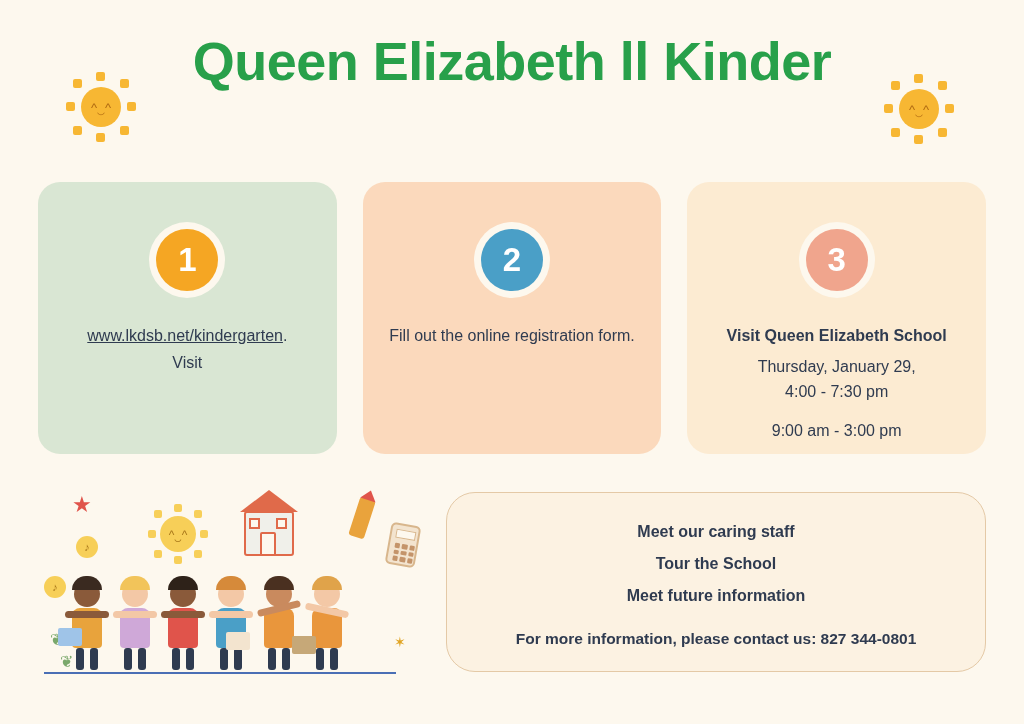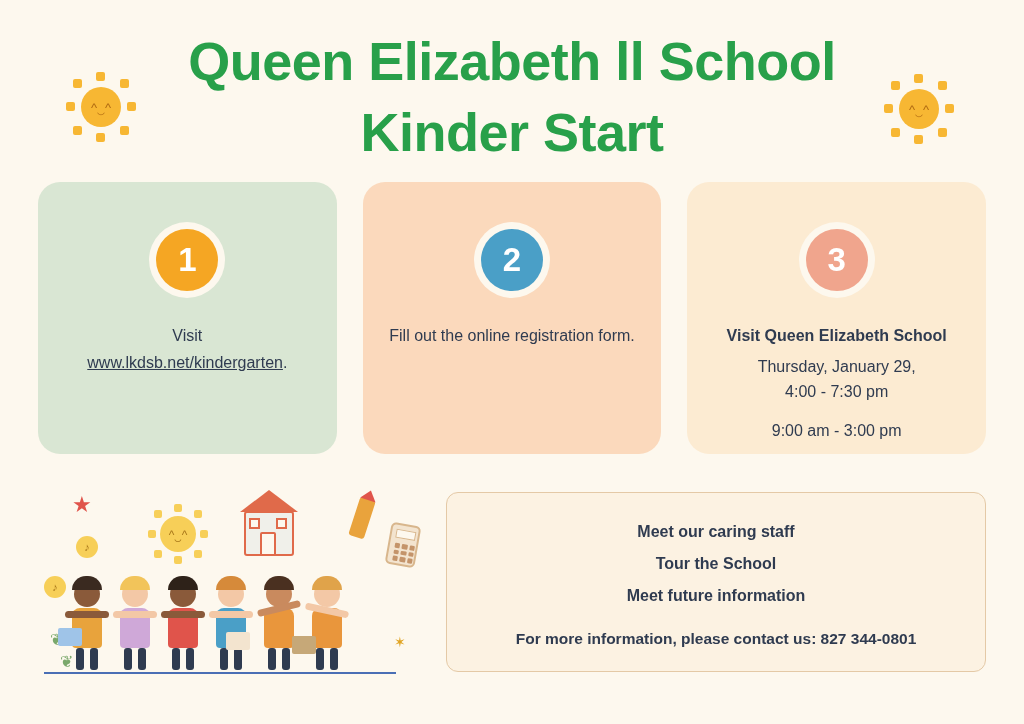--- a/index.html
+++ b/index.html
@@ -111,21 +111,21 @@
   .sched { font-weight: normal; line-height: 1.55; }
   .sched + .sched { margin-top: 14px; }
 
   
   #info-box {
     position: absolute;
     left: 446px; top: 492px;
     width: 540px; height: 180px;
     background: #fcf2e2;
     border: 1px solid #e4c9a6;
-    border-radius: 12px;
+    border-radius: 29px;
     display: flex;
     flex-direction: column;
     align-items: center;
     justify-content: center;
     color: #2f3b50;
   }
   .info-line {
     font-size: 16px;
     font-weight: bold;
     line-height: 2.0;
@@ -296,22 +296,21 @@
     color: #e0a423;
     font-size: 14px;
   }
 </style>
 </head>
 <body>
 
 <div id="poster">
 
   <div id="title-block">
-    <div class="title-line">Queen Elizabeth ll School</div>
-    <div class="title-line">Kinder Start</div>
+    <div class="title-line">Queen Elizabeth ll Kinder</div>
   </div>
 
   <div class="sun" id="sun-left">
     <div class="ray" style="left:26px; top:-4px;"></div>
     <div class="ray" style="left:26px; bottom:-4px;"></div>
     <div class="ray" style="left:-4px; top:26px;"></div>
     <div class="ray" style="right:-4px; top:26px;"></div>
     <div class="ray" style="left:3px; top:3px;"></div>
     <div class="ray" style="right:3px; top:3px;"></div>
     <div class="ray" style="left:3px; bottom:3px;"></div>
@@ -333,24 +332,24 @@
     <div class="face">^‿^</div>
   </div>
 
   <div id="cards">
 
     <div class="card" id="card-1">
       <div class="badge-wrap">
         <div class="badge" id="badge-1">1</div>
       </div>
       <div class="card-body">
-        <div>Visit</div>
         <div>
           <a href="#">www.lkdsb.net/kindergarten</a><span>.</span>
         </div>
+        <div>Visit</div>
       </div>
     </div>
 
     <div class="card" id="card-2">
       <div class="badge-wrap">
         <div class="badge" id="badge-2">2</div>
       </div>
       <div class="card-body">Fill out the online registration form.</div>
     </div>
 

